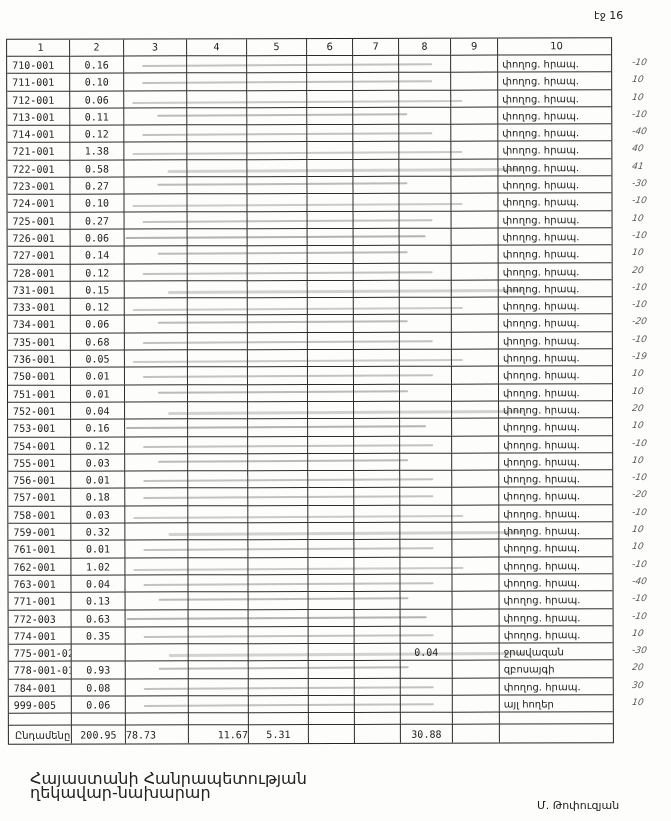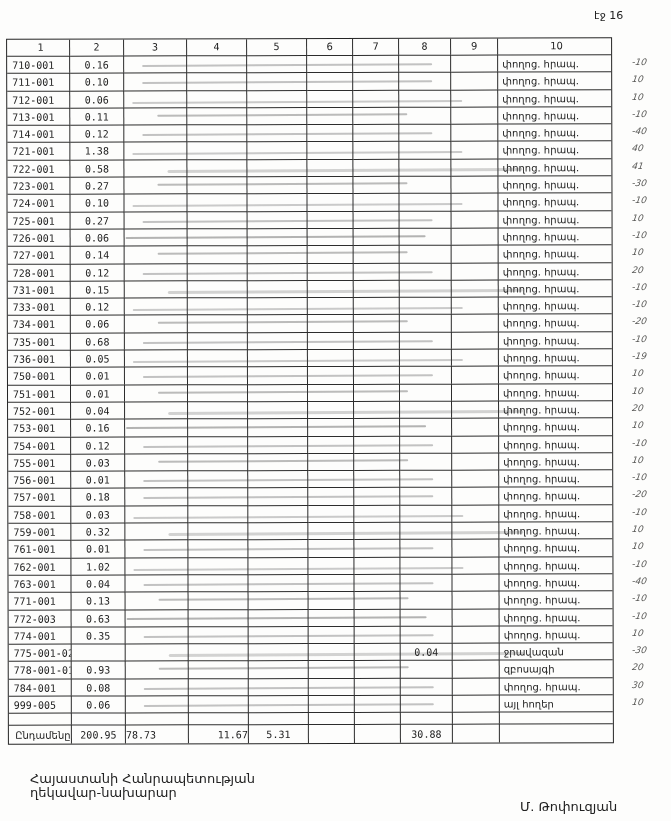--- a/index.html
+++ b/index.html
@@ -27,38 +27,38 @@
   .c1{width:63px;padding-left:5px;font-family:"DejaVu Sans Mono",monospace;}
   .c2{width:54px;text-align:center;font-family:"DejaVu Sans Mono",monospace;}
   .c3{width:63px;font-family:"DejaVu Sans Mono",monospace;}
   .c4{width:60px;text-align:right;font-family:"DejaVu Sans Mono",monospace;}
   .c5{width:60px;text-align:center;font-family:"DejaVu Sans Mono",monospace;}
   .c6{width:46px;}
   .c7{width:46px;}
   .c8{width:52px;text-align:center;font-family:"DejaVu Sans Mono",monospace;}
   .c9{width:47px;}
   .c10{flex:1;padding-left:4px;border-right:none;font-size:10px;}
-  .total .c1{font-family:"DejaVu Sans",sans-serif;padding-left:6px;text-align:center;}
+  .total .c1{font-family:"DejaVu Sans",sans-serif;padding-left:6px;}
   
   .streak{
     position:absolute;height:2px;background:#3a3a3a;opacity:.3;border-radius:2px;
     top:9px;left:135px;width:290px;transform:rotate(-0.2deg);pointer-events:none;
   }
   .tbody .row:nth-child(3n) .streak{left:125px;width:330px;top:11px;opacity:.26;}
   .tbody .row:nth-child(4n) .streak{left:150px;width:250px;top:7px;opacity:.34;}
   .tbody .row:nth-child(7n) .streak{left:160px;width:355px;top:10px;opacity:.22;height:3px;}
   .tbody .row:nth-child(11n) .streak{left:118px;width:300px;top:8px;opacity:.38;}
   
   .marks{position:absolute;left:632px;top:54px;width:38px;}
   .mark{
     height:17.3px;line-height:17.3px;font-size:9px;color:#30302e;opacity:.8;
     font-style:italic;transform:skewX(-8deg);
   }
-  .footer{position:absolute;left:30px;top:772px;font-size:13px;line-height:14px;color:#222;}
-  .signature{position:absolute;left:520px;top:799px;font-size:13px;color:#222;}
+  .footer{position:absolute;left:30px;top:772px;font-size:16px;line-height:14px;color:#222;}
+  .signature{position:absolute;left:537px;top:799px;font-size:11px;color:#222;}
 </style>
 </head>
 <body>
 
 <div class="page-num">էջ 16</div>
 
 <div class="tbl">
   <div class="hrow">
       <div class="cell c1">1</div>
       <div class="cell c2">2</div>

